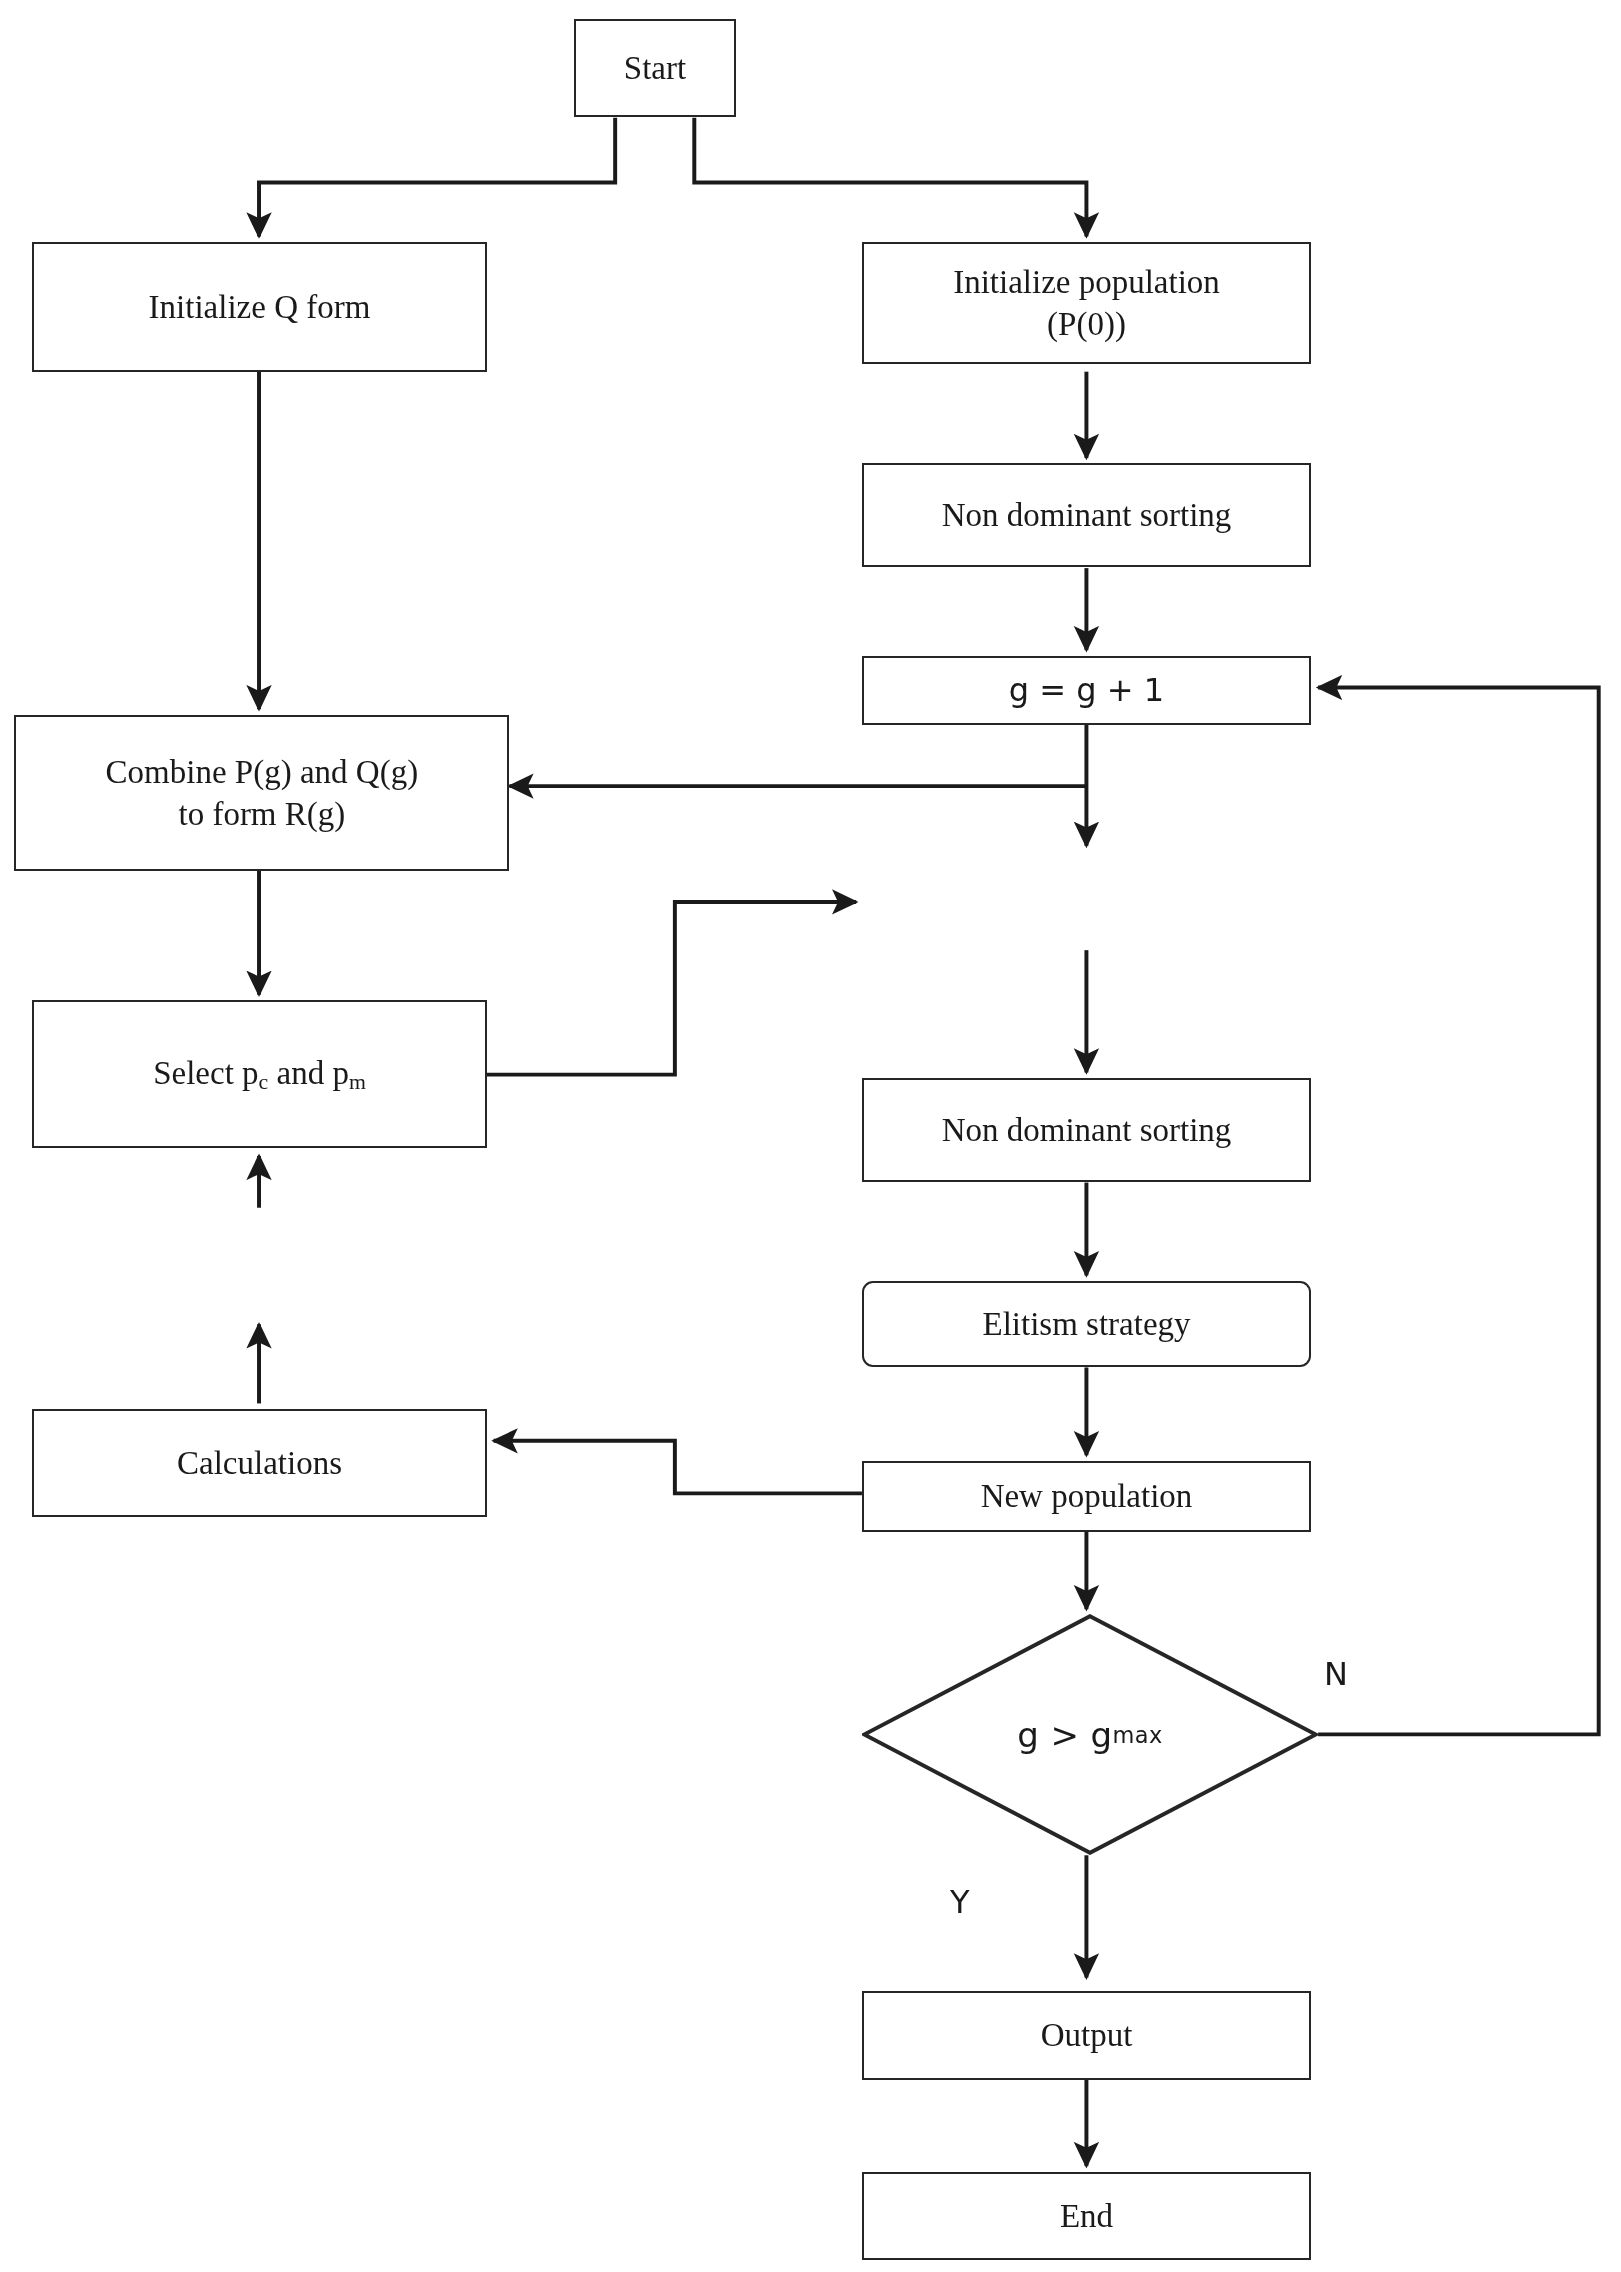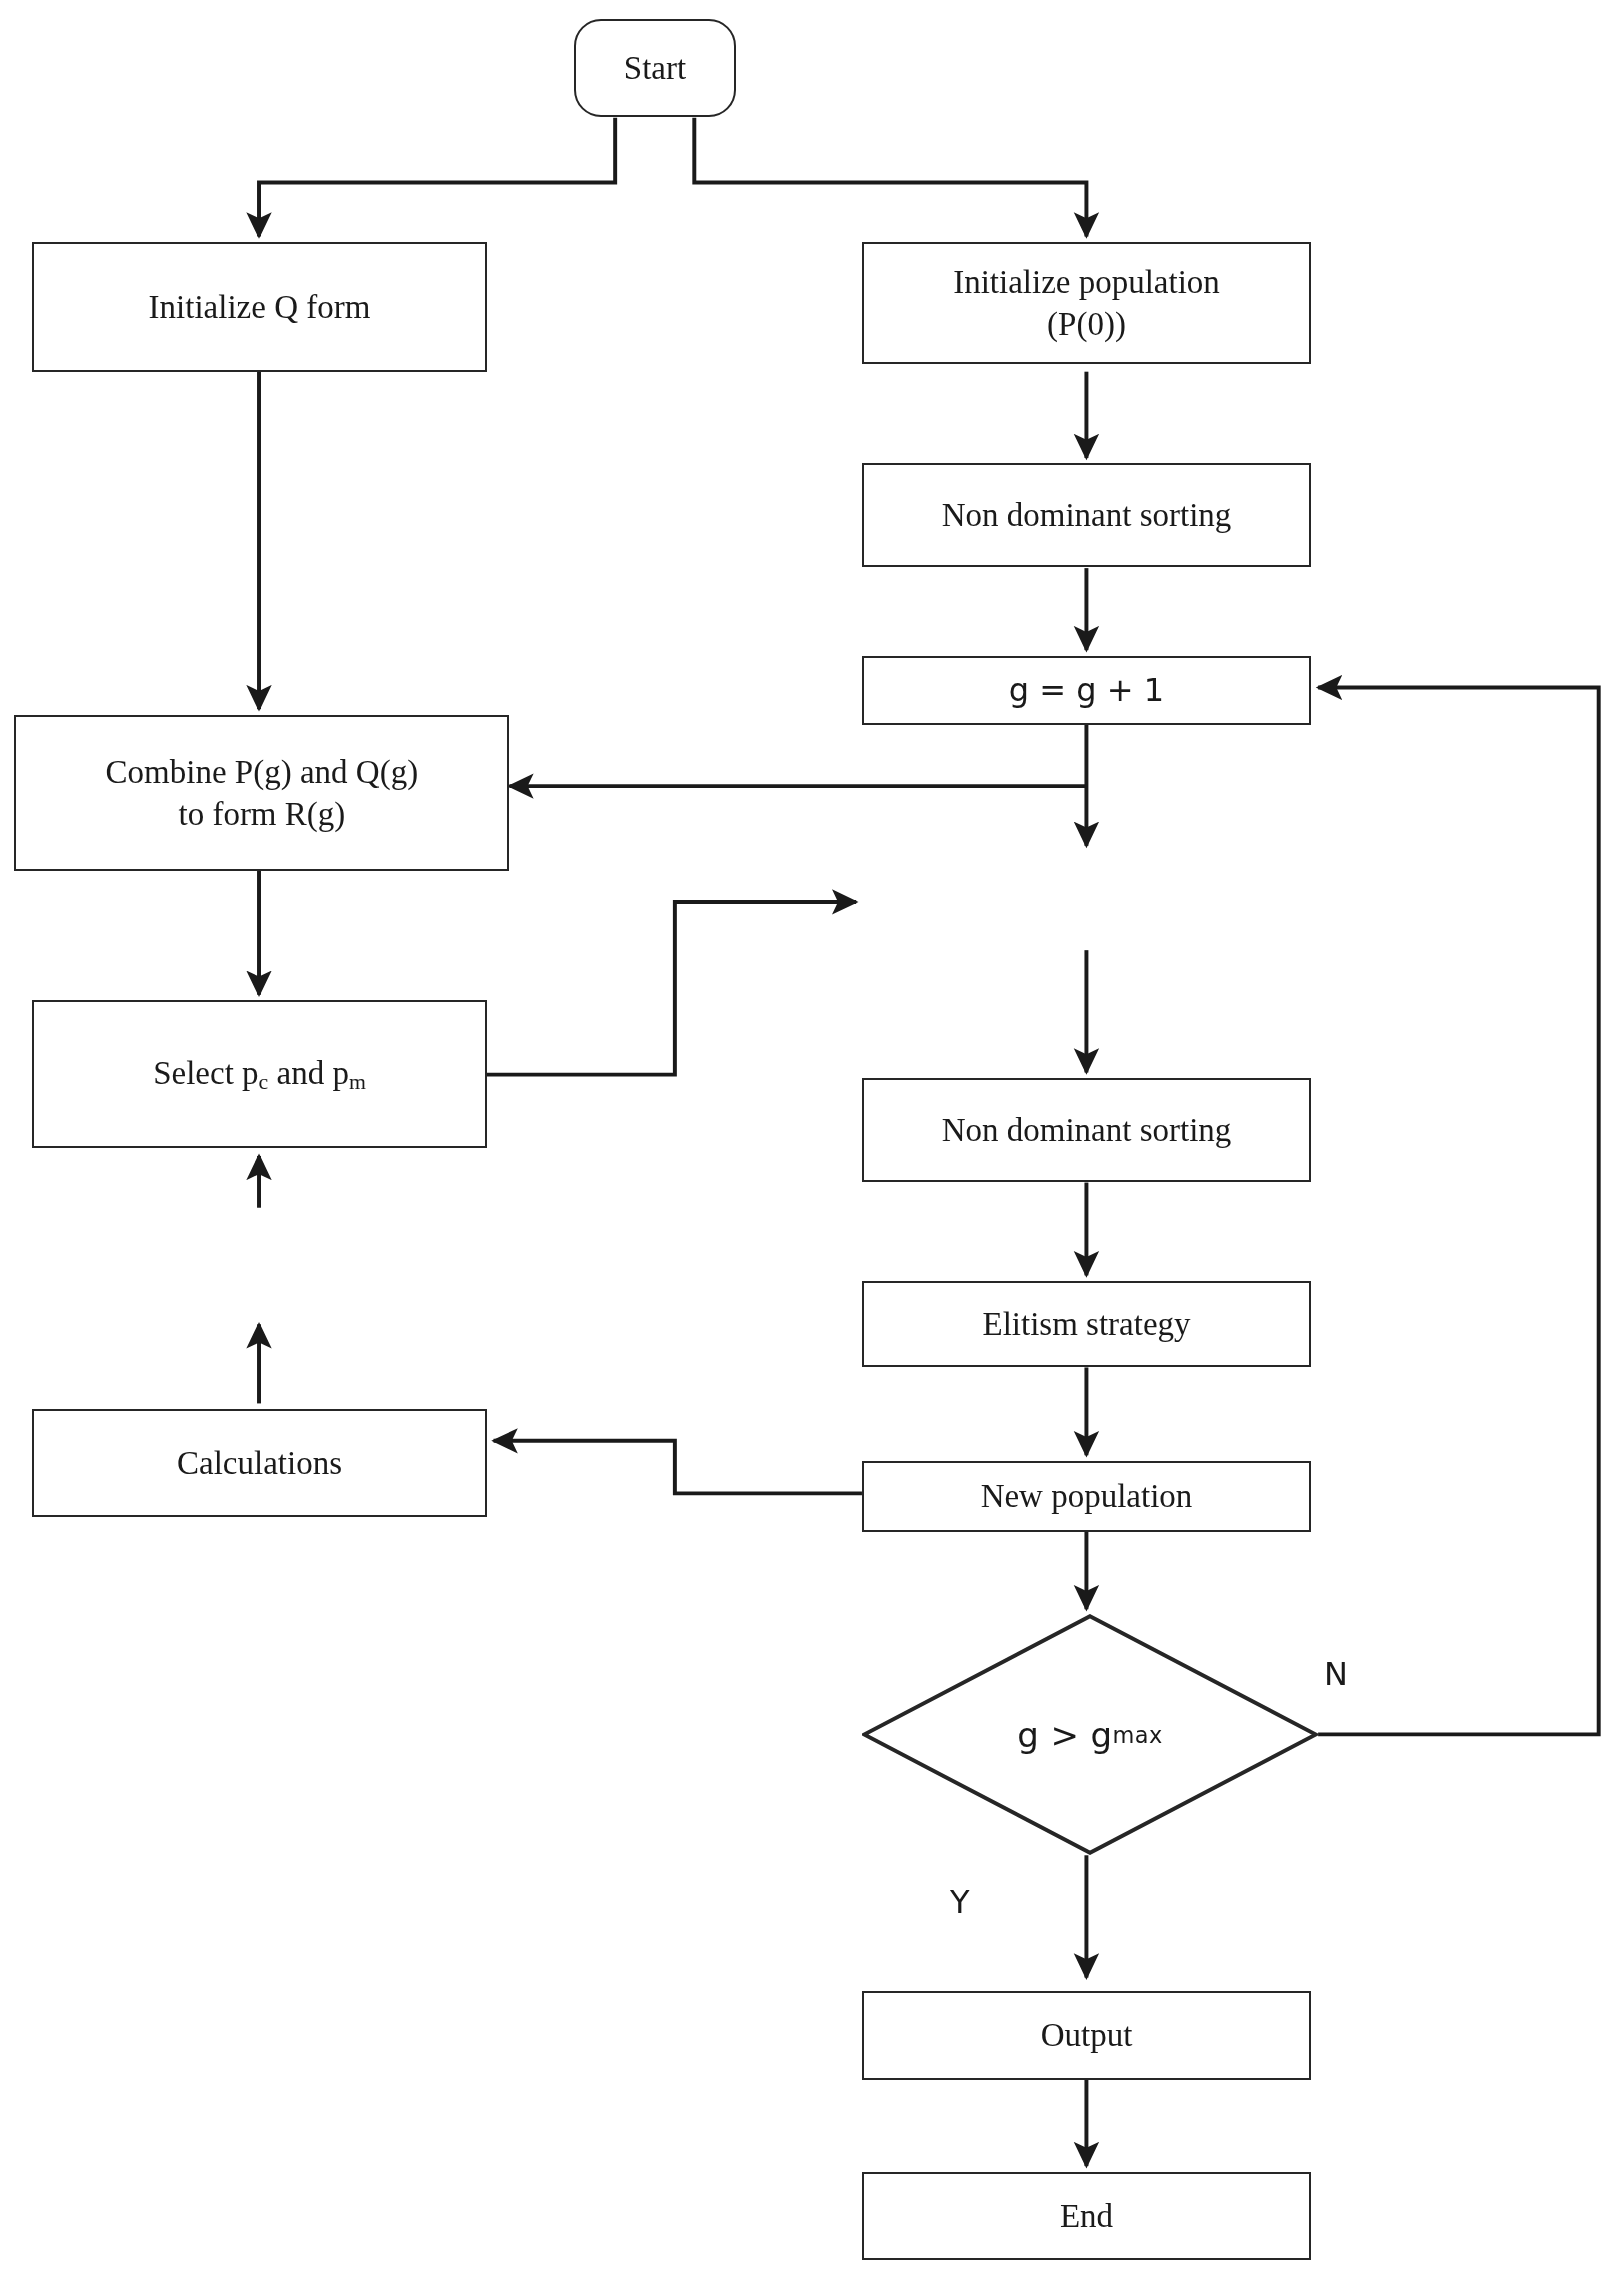--- a/index.html
+++ b/index.html
@@ -35,21 +35,21 @@
     text-align: center;
     color: #1a1a1a;
     line-height: 1.28;
     z-index: 2;
   }
   .node .txt {
     display: block;
     padding: 0 7.2px;
     white-space: pre-line;
   }
-  .fs-start   { font-size: 33px; border-radius: 27px; }
+  .fs-start   { font-size: 33px; }
   .fs-box     { font-size: 33px; }
   .diamond-wrap {
     position: absolute;
     z-index: 2;
   }
   .diamond-wrap svg { display: block; }
   .diamond-label {
     position: absolute;
     left: 0;
     top: 0;
@@ -156,21 +156,21 @@
 
   <div class="node fs-box" style="left:32px; top:1000px; width:455px; height:148px;">
     <span class="txt"><span>Select p</span><sub>c</sub><span> and p</span><sub>m</sub></span>
   </div>
 
   <div class="node fs-box" style="left:862px; top:1078px; width:449px; height:104px;">
     <span class="txt">Non dominant sorting</span>
   </div>
 
 
-  <div class="node fs-box" style="left:862px; top:1281px; width:449px; height:86px;">
+  <div class="node fs-box" style="left:862px; top:1281px; width:449px; height:86px;border-radius:11px;">
     <span class="txt">Elitism strategy</span>
   </div>
 
   <div class="node fs-box" style="left:32px; top:1409px; width:455px; height:108px;">
     <span class="txt">Calculations</span>
   </div>
 
   <div class="node fs-box" style="left:862px; top:1461px; width:449px; height:71px;">
     <span class="txt">New population</span>
   </div>

